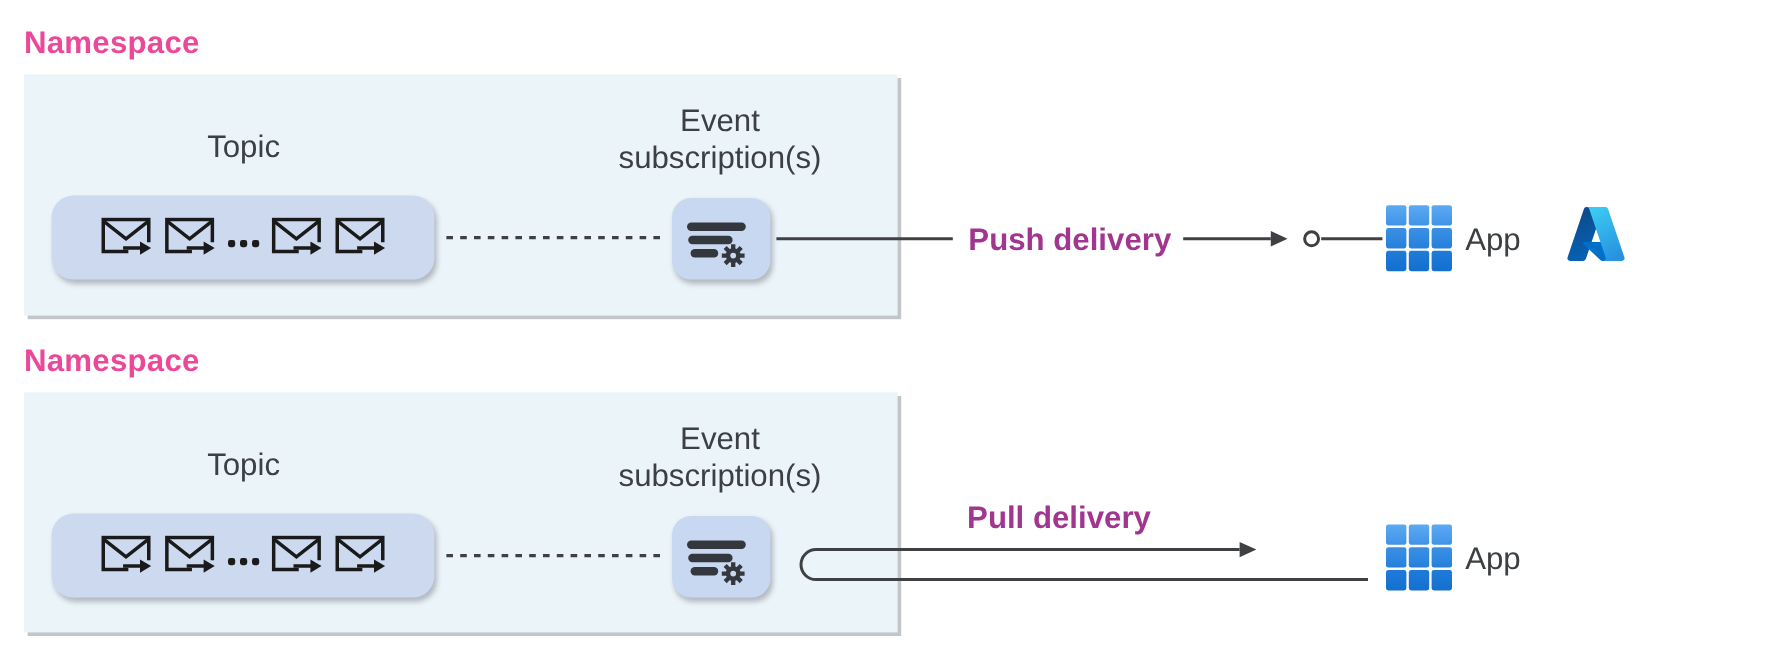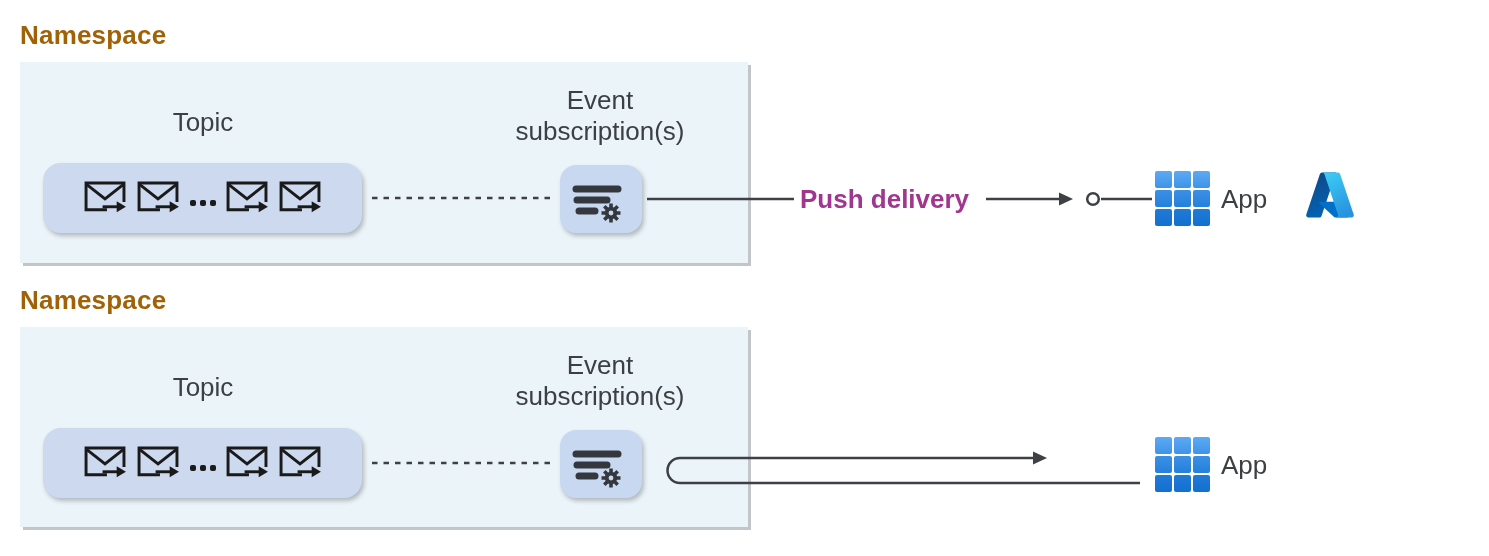--- a/index.html
+++ b/index.html
@@ -2,21 +2,21 @@
 <html><head>
 <meta charset="utf-8">
 <style>
   html,body{margin:0;padding:0;background:#ffffff;}
   #canvas{
     position:relative;width:1489px;height:556px;background:#ffffff;
     font-family:"Liberation Sans", sans-serif;overflow:hidden;
   }
   .abs{position:absolute;}
   .ns-label{
-    font-size:26px;font-weight:700;color:#a16207;letter-spacing:0.2px;
+    font-size:26px;font-weight:700;color:#ec4899;letter-spacing:0.2px;
   }
   .ns-box{
     background:#EBF4F9;width:728px;height:201px;
     box-shadow:3px 3px 0 #C2C6C9;
   }
   .diagram-label{
     font-size:26px;color:#3C4043;text-align:center;line-height:31px;
   }
   .topic-pill{
     width:319px;height:70px;background:#CCD9EF;border-radius:18px;
@@ -25,21 +25,21 @@
   }
   .env{width:43px;height:35px;display:block;}
   .dots{display:flex;gap:4px;margin-top:10px;}
   .dots i{width:6px;height:6px;border-radius:2px;background:#1B1B1B;display:block;}
   .sub-tile{
     width:82px;height:68px;background:#C9D8F1;border-radius:16px;
     box-shadow:2px 3px 4px rgba(110,115,125,0.45);
     display:flex;align-items:center;justify-content:center;
   }
   .delivery-label{
-    font-size:26px;font-weight:700;color:#A0368F;white-space:nowrap;
+    font-size:26px;font-weight:700;color:#A0368F;text-align:center;white-space:nowrap;
   }
   .app-grid{
     width:55px;height:55px;display:grid;
     grid-template-columns:repeat(3,1fr);grid-template-rows:repeat(3,1fr);
     gap:2.5px;
   }
   .app-grid .cell{border-radius:2px;}
   .app-grid .r1{background:linear-gradient(180deg,#5CAAF3,#3F93E8);}
   .app-grid .r2{background:linear-gradient(180deg,#3B90E5,#2580DB);}
   .app-grid .r3{background:linear-gradient(180deg,#1F7AD8,#1470CF);}
@@ -167,20 +167,21 @@
   </div>
 
   <div class="abs diagram-label" style="left:488px;top:350px;width:224px;">Event subscription(s)</div>
 
   <div class="abs sub-tile" style="left:560px;top:430px;">
     <svg width="82" height="68" viewBox="0 0 82 68">
         <use href="#filter-gear"></use>
       </svg>
   </div>
 
+  <div class="abs delivery-label" style="left:800px;top:416px;width:165px;">Pull delivery</div>
 
   <div class="abs app-grid" style="left:1155px;top:437px;">
     <div class="cell r1"></div>
       <div class="cell r1"></div>
       <div class="cell r1"></div>
     <div class="cell r2"></div>
       <div class="cell r2"></div>
       <div class="cell r2"></div>
     <div class="cell r3"></div>
       <div class="cell r3"></div>

